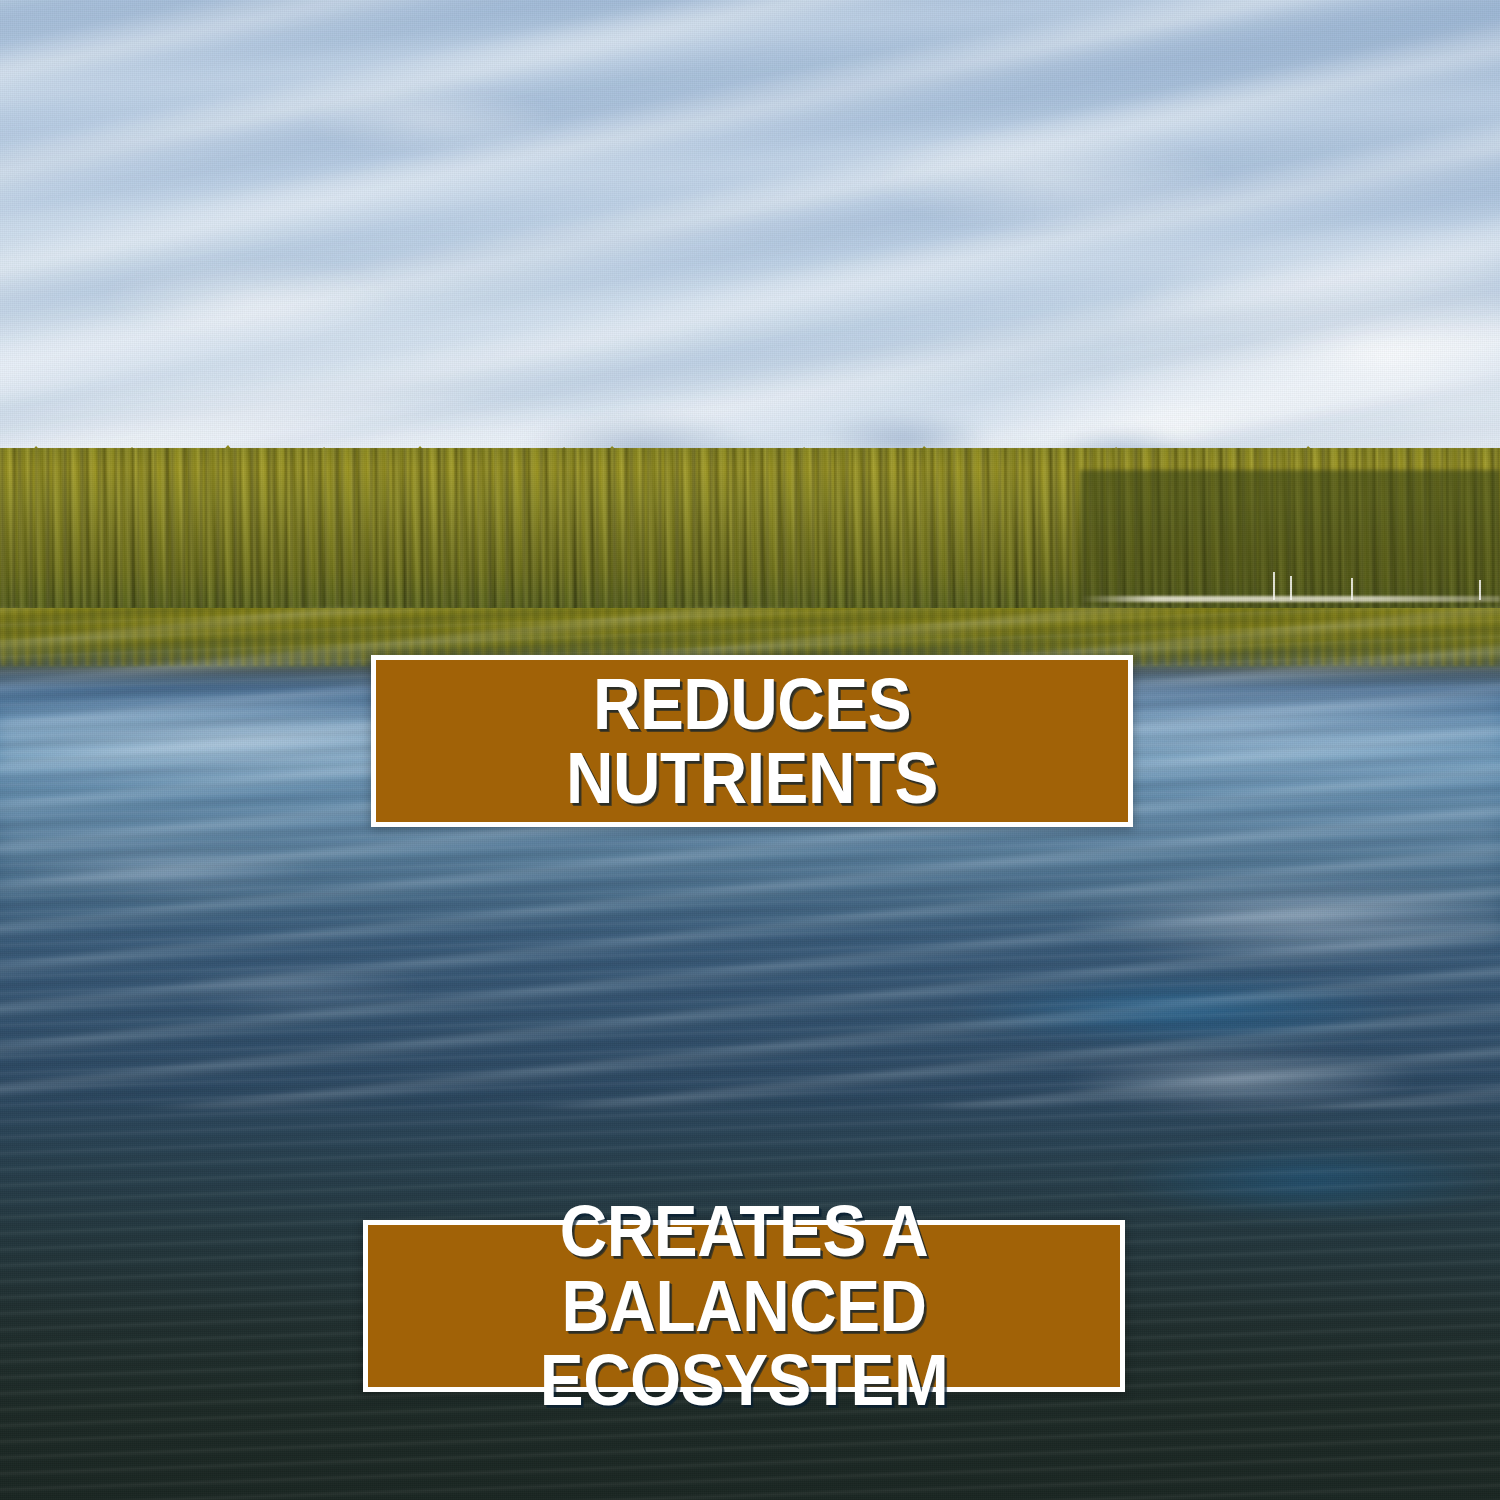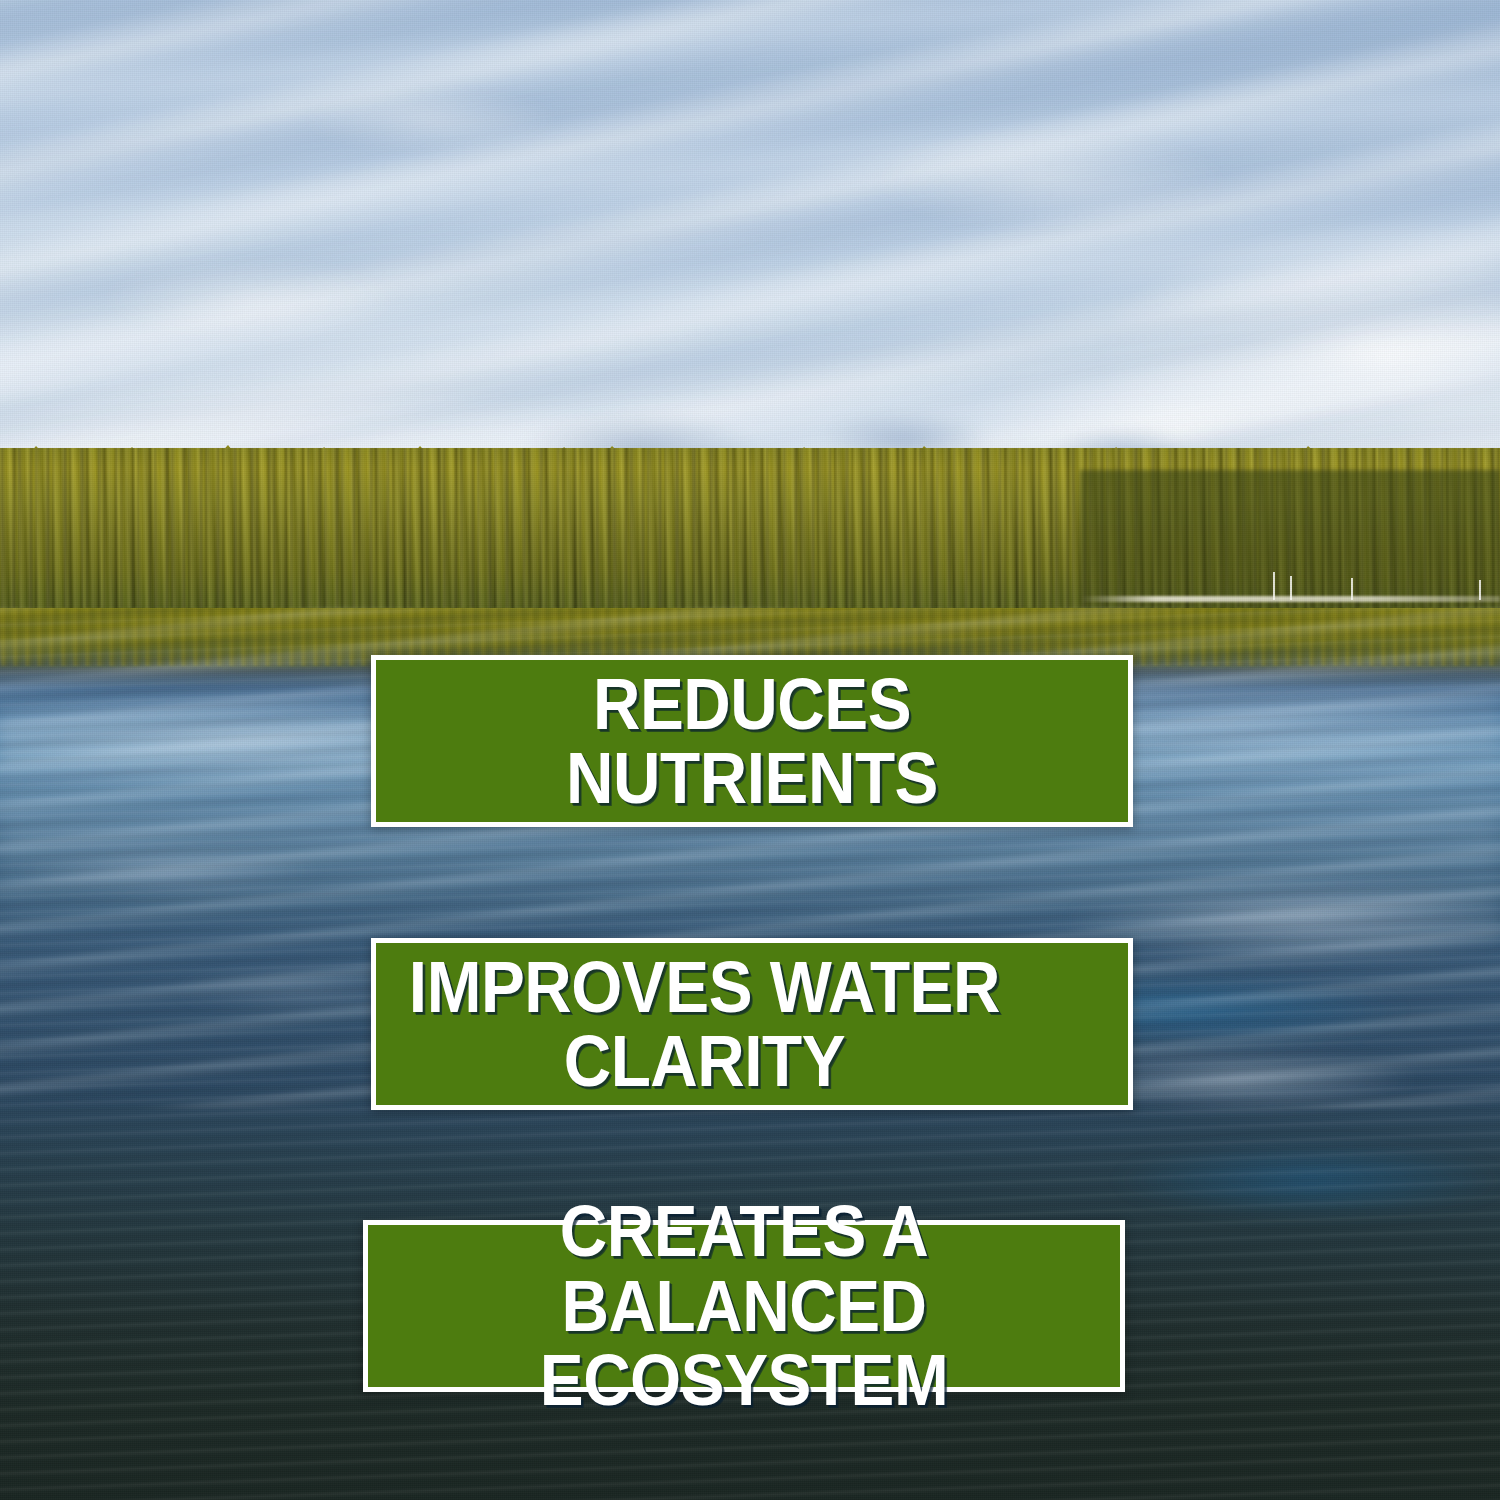--- a/index.html
+++ b/index.html
@@ -278,25 +278,25 @@
     background-image:
       repeating-linear-gradient(0deg, rgba(0,0,0,.12) 0 1px, rgba(255,255,255,.06) 1px 2px),
       repeating-linear-gradient(90deg, rgba(0,0,0,.10) 0 1px, rgba(255,255,255,.05) 1px 2px);
     pointer-events:none;
   }
 
   
   .banner {
     position: absolute;
     box-sizing: border-box;
-    background: #4d7c0f;
+    background: #a16207;
     border: 5px solid #ffffff;
     display: flex;
     align-items: center;
-    justify-content: flex-start;
+    justify-content: center;
     box-shadow: 0 2px 10px rgba(0,0,0,.30);
   }
   .banner .txt {
     color: #ffffff;
     font-family: "Liberation Sans Narrow", "Liberation Sans", sans-serif;
     font-weight: 700;
     text-transform: uppercase;
     text-align: center;
     letter-spacing: -0.5px;
     line-height: 1.02;
@@ -353,23 +353,19 @@
     <div class="sheen"></div>
     <div class="ripples2"></div>
     <div class="ripples"></div>
     <div class="grain"></div>
   </div>
 
   <div class="banner" id="banner-1">
     <span class="txt">Reduces Nutrients</span>
   </div>
 
-  <div class="banner" id="banner-2">
-    <span class="txt">Improves Water
-Clarity</span>
-  </div>
 
   <div class="banner" id="banner-3">
     <span class="txt">Creates A Balanced
 Ecosystem</span>
   </div>
 
 </div>
 
 </body></html>

